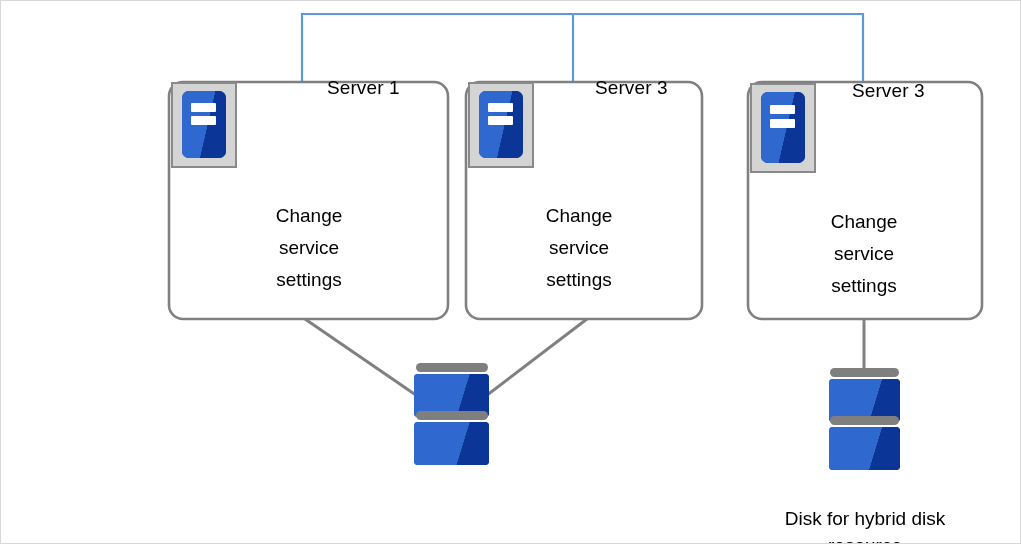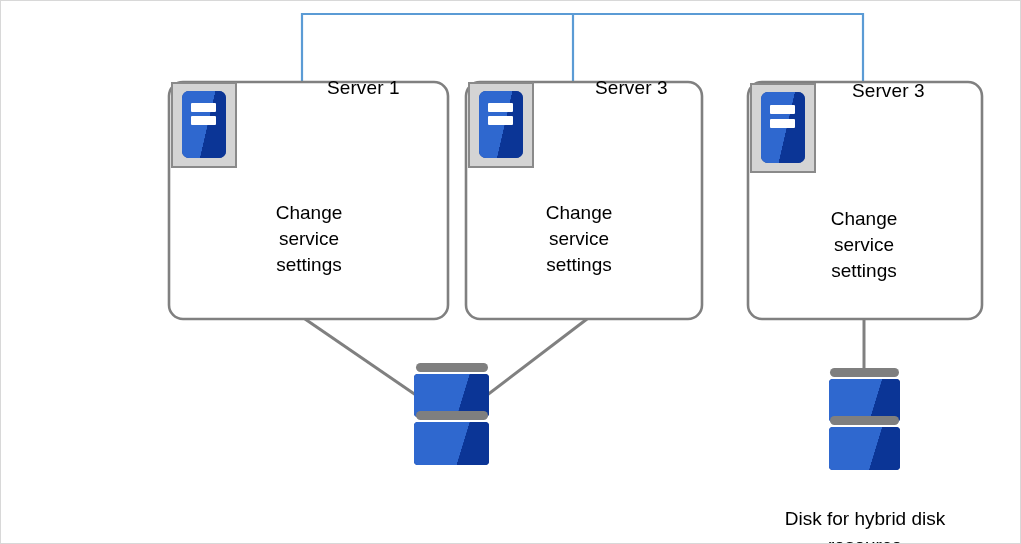--- a/index.html
+++ b/index.html
@@ -31,21 +31,21 @@
     line-height: 1.0;
     margin-top: 31px;
   }
   .server-title {
     font-size: 19px;
     letter-spacing: 0.1px;
   }
   .box-text {
     font-size: 19px;
     text-align: center;
-    line-height: 26px;
+    line-height: 32px;
     white-space: pre-line;
   }
   .disk-caption {
     font-size: 19px;
     text-align: center;
     line-height: 27px;
     white-space: pre-line;
   }
   
   .server-icon {

